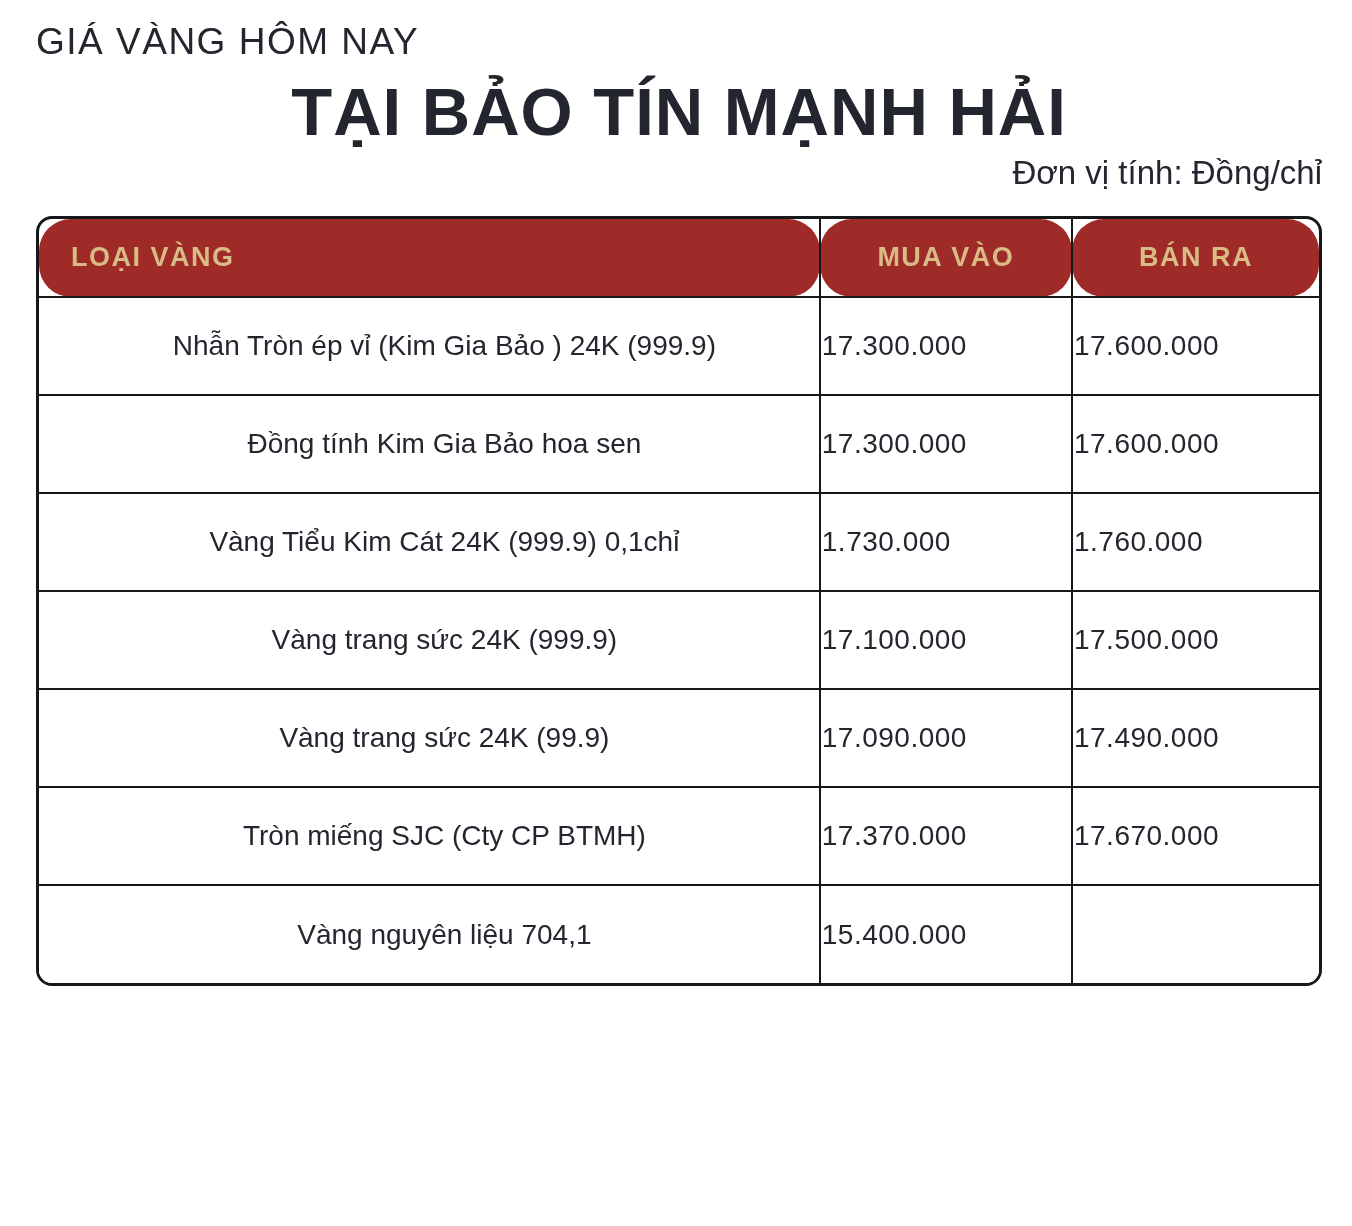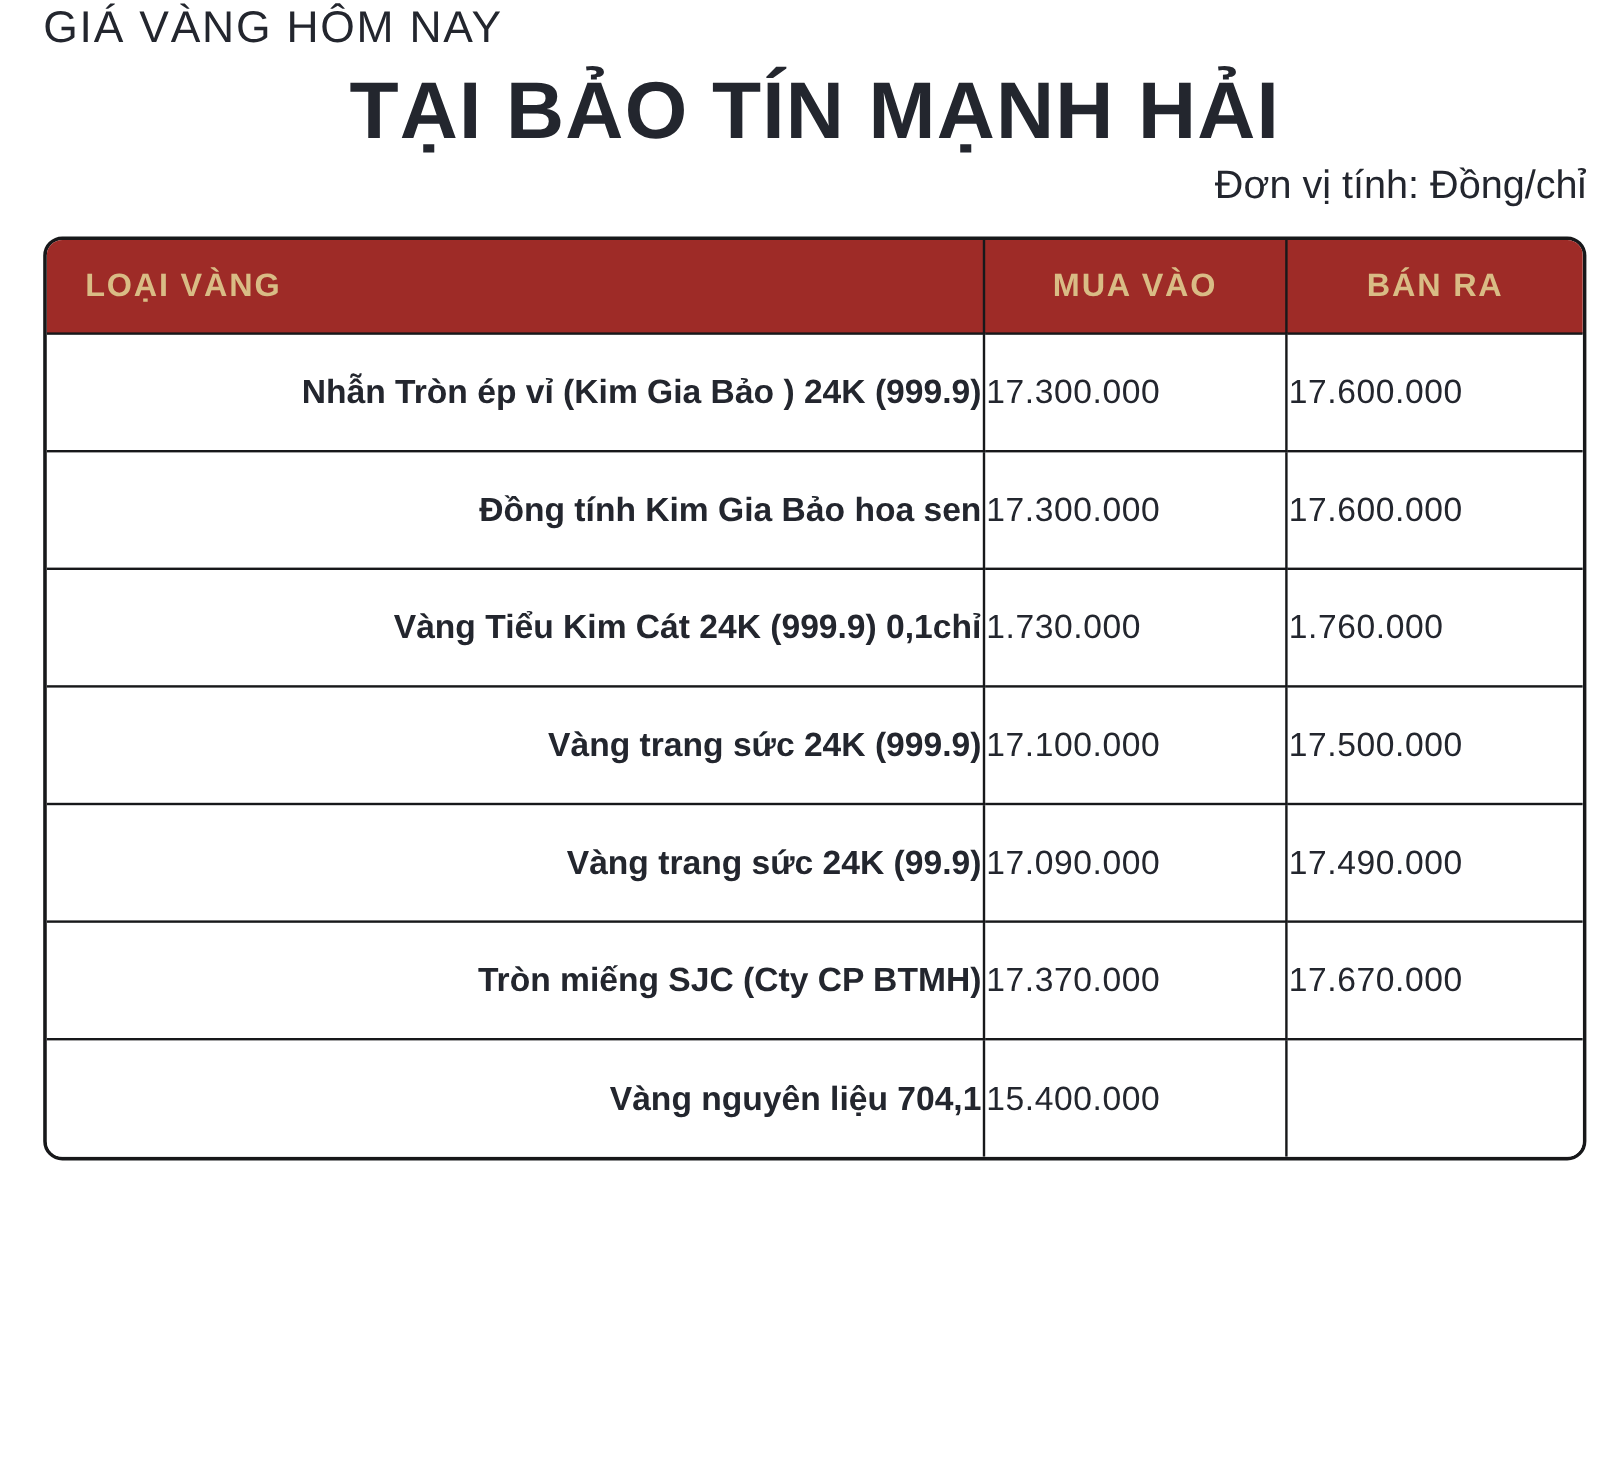--- a/index.html
+++ b/index.html
@@ -8,21 +8,21 @@
     --ink:#23262E;
     --border:#17181A;
   }
   *{box-sizing:border-box;}
   html,body{margin:0;padding:0;background:#ffffff;}
   body{
     width:1352px;height:1226px;
     font-family:"Liberation Sans", sans-serif;
     color:var(--ink);
   }
-  .page{padding:0 30px 0 36px;}
+  .page{padding:19px 30px 0 36px;}
   .subtitle{
     font-size:37px;
     font-weight:500;
     letter-spacing:1.5px;
     color:var(--ink);
     line-height:1.25;
   }
   .title{
     font-size:67px;
     font-weight:700;
@@ -61,35 +61,36 @@
   th:last-child,td:last-child{border-right:none;}
   tbody tr:last-child td{border-bottom:none;}
   thead th{
     background:var(--red);
     color:var(--gold);
     font-size:27px;
     font-weight:700;
     letter-spacing:1.5px;
     height:78px;
     text-align:center;
+    border-radius:32px;
   }
   thead th.name-col{
     text-align:left;
     padding-left:32px;
   }
   tbody td{
     height:98px;
     font-size:28px;
     color:var(--ink);
     background:#ffffff;
   }
   td.name-cell{
-    text-align:right;
+    text-align:center;
     padding-left:32px;
-    font-weight:700;
+    font-weight:400;
   }
   td.price-cell{
     text-align:left;
     font-weight:400;
     letter-spacing:0.5px;
   }
 </style>
 </head>
 <body>
 

